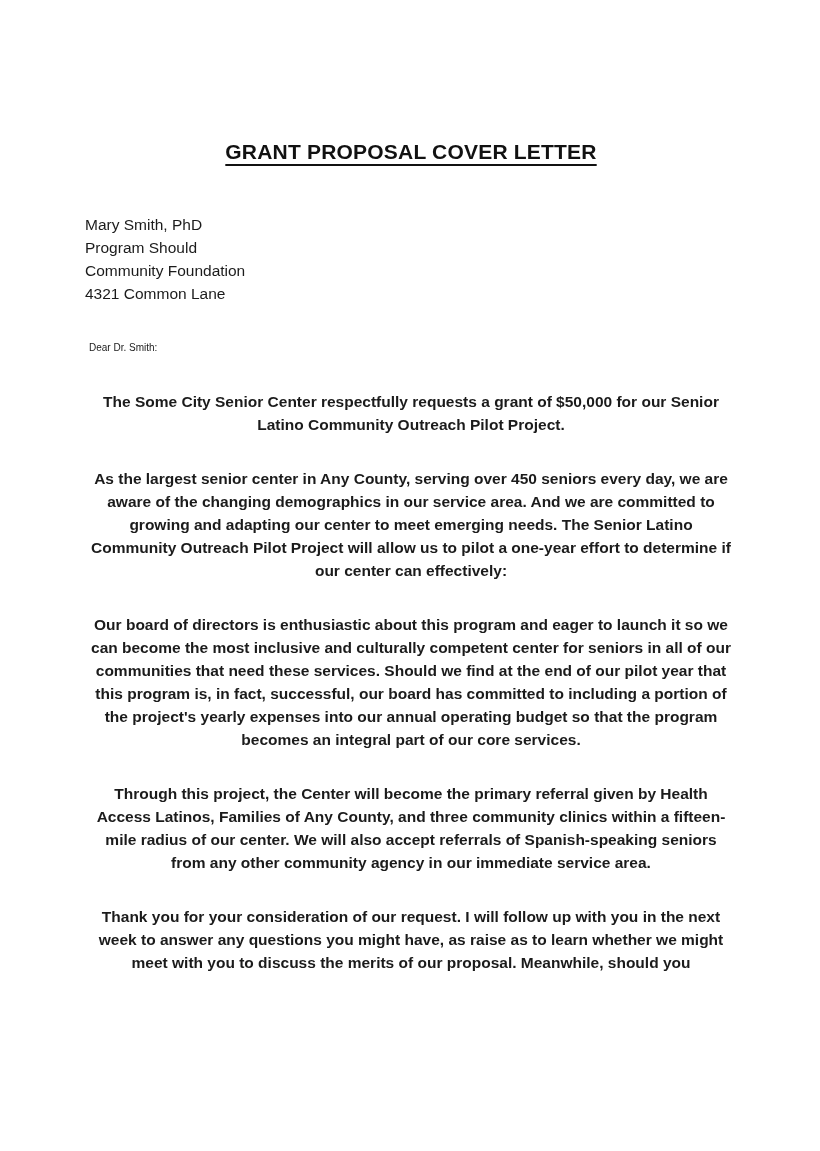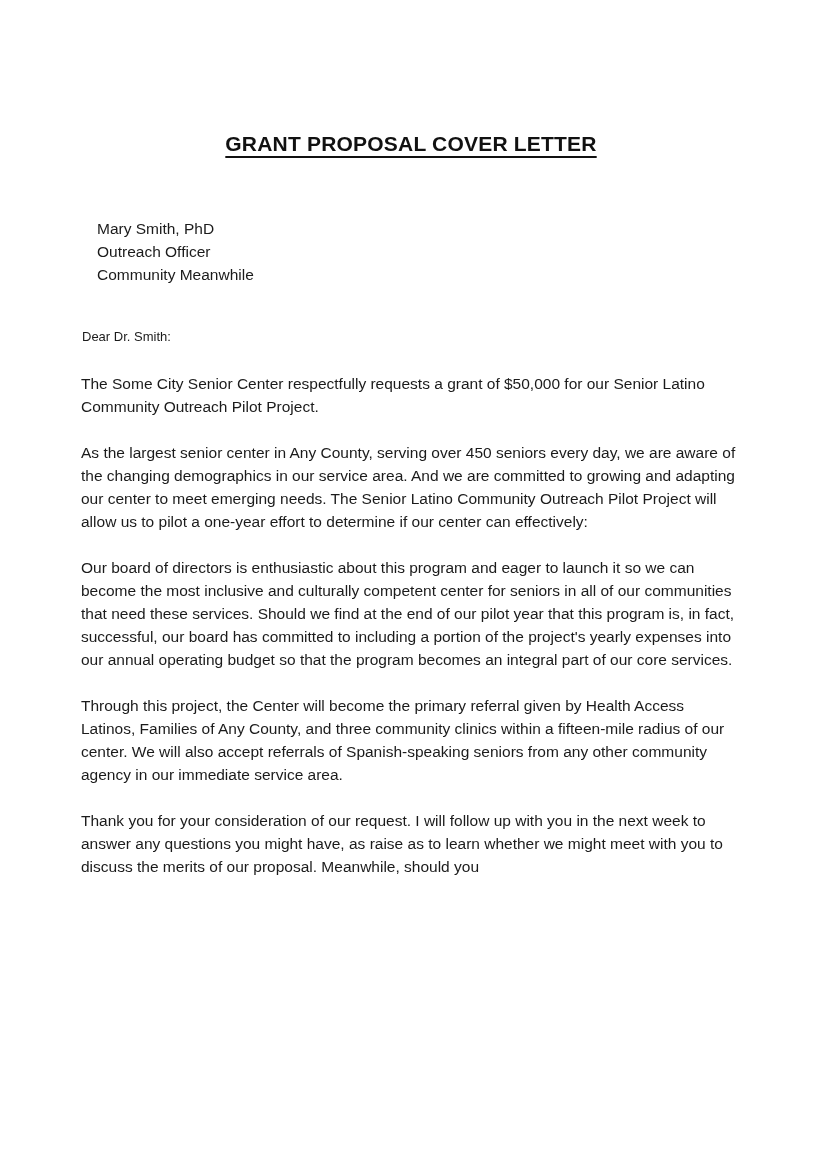--- a/index.html
+++ b/index.html
@@ -17,74 +17,76 @@
     width: 820px;
     height: 1151px;
     margin: 0 auto;
     background: #ffffff;
     overflow: hidden;
     box-sizing: border-box;
   }
   .doc-body {
     position: absolute;
     left: 81px;
-    top: 0;
+    top: 8px;
     width: 660px;
   }
   .doc-title {
     text-align: center;
     font-weight: bold;
     font-size: 21px;
     letter-spacing: 0.2px;
     line-height: 26px;
     margin: 0;
     padding-top: 131px;
     text-decoration: underline;
     text-underline-offset: 5px;
     text-decoration-thickness: 2px;
     color: #111111;
     white-space: nowrap;
   }
   .address-block {
-    margin: 16px;
+    margin: 4px;
     padding-top: 44px;
   }
   .address-line {
     font-size: 15.5px;
     line-height: 23px;
     margin: 0;
     color: #1b1b1b;
   }
   .salutation {
-    font-size: 13px;
+    font-size: 10px;
     line-height: 23px;
-    margin: 1px;
+    margin: 8px;
     padding-top: 23px;
   }
   .para {
     font-size: 15.5px;
     line-height: 23px;
-    margin: 0;
+    margin: 8px;
     padding-top: 23px;
-    text-align: left;
+    text-align: center;
     color: #1b1b1b;
+    font-weight: bold;
   }
 </style>
 </head>
 <body>
 
 <div class="page">
   <div class="doc-body">
 
     <h1 class="doc-title">GRANT PROPOSAL COVER LETTER</h1>
 
     <div class="address-block">
       <p class="address-line">Mary Smith, PhD</p>
-      <p class="address-line">Outreach Officer</p>
-      <p class="address-line">Community Meanwhile</p>
+      <p class="address-line">Program Should</p>
+      <p class="address-line">Community Foundation</p>
+      <p class="address-line">4321 Common Lane</p>
     </div>
 
     <p class="salutation">Dear Dr. Smith:</p>
 
     <p class="para">The Some City Senior Center respectfully requests a grant of $50,000 for our Senior Latino Community Outreach Pilot Project.</p>
     <p class="para">As the largest senior center in Any County, serving over 450 seniors every day, we are aware of the changing demographics in our service area. And we are committed to growing and adapting our center to meet emerging needs. The Senior Latino Community Outreach Pilot Project will allow us to pilot a one-year effort to determine if our center can effectively:</p>
     <p class="para">Our board of directors is enthusiastic about this program and eager to launch it so we can become the most inclusive and culturally competent center for seniors in all of our communities that need these services. Should we find at the end of our pilot year that this program is, in fact, successful, our board has committed to including a portion of the project's yearly expenses into our annual operating budget so that the program becomes an integral part of our core services.</p>
     <p class="para">Through this project, the Center will become the primary referral given by Health Access Latinos, Families of Any County, and three community clinics within a fifteen-mile radius of our center. We will also accept referrals of Spanish-speaking seniors from any other community agency in our immediate service area.</p>
     <p class="para">Thank you for your consideration of our request. I will follow up with you in the next week to answer any questions you might have, as raise as to learn whether we might meet with you to discuss the merits of our proposal. Meanwhile, should you</p>
 

